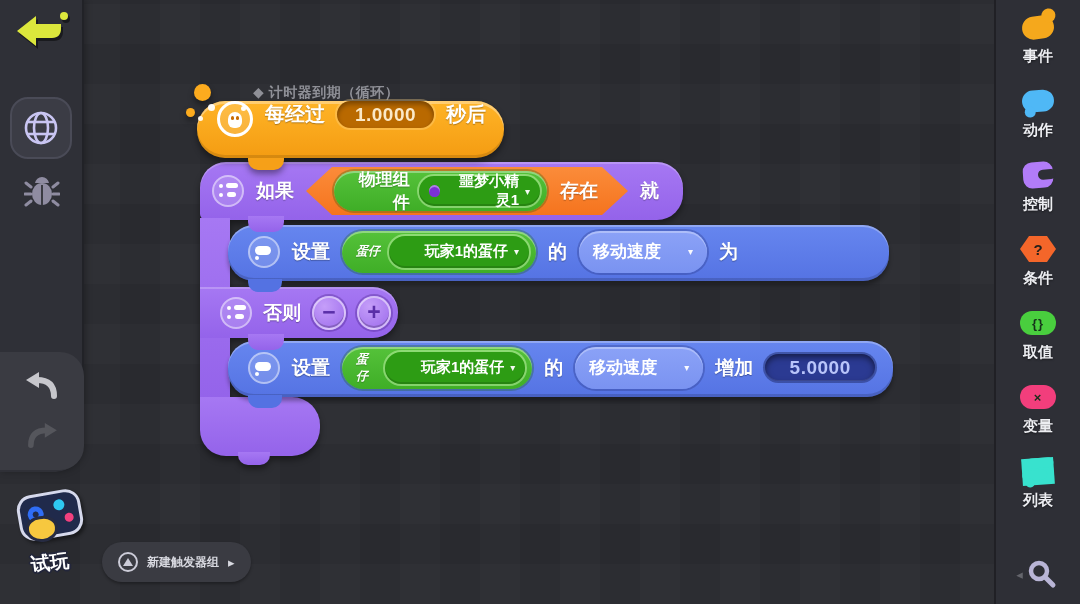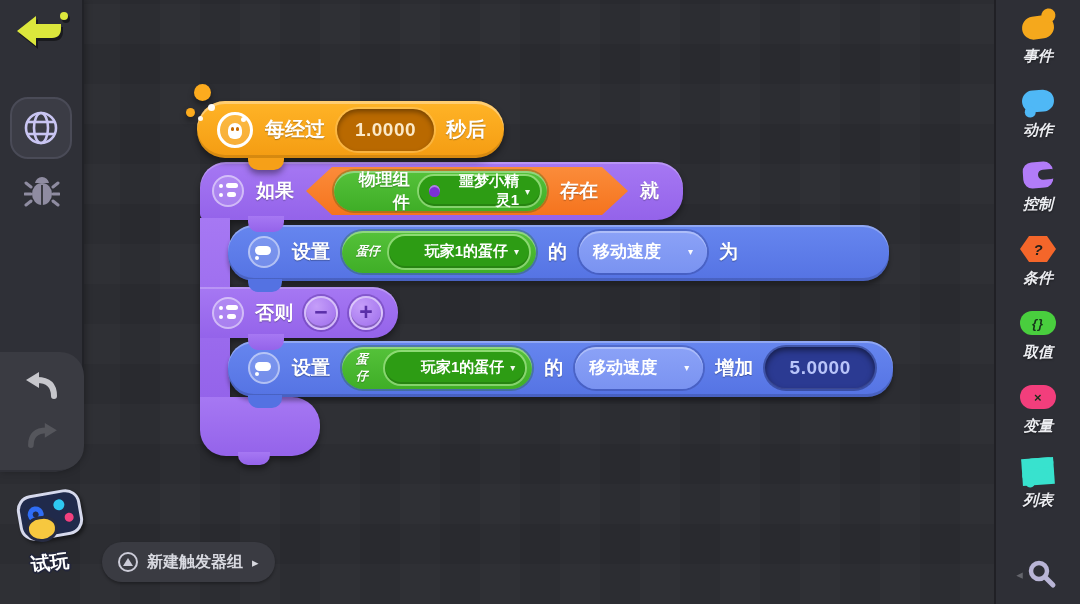--- a/index.html
+++ b/index.html
@@ -40,26 +40,26 @@
     transform:rotate(-7deg);
     text-shadow:-2px 0 0 #23263b,2px 0 0 #23263b,0 -2px 0 #23263b,0 2px 0 #23263b,
       -1px -1px 0 #23263b,1px 1px 0 #23263b,1px -1px 0 #23263b,-1px 1px 0 #23263b;}
 
   
   #trigger-pill{left:102px;top:542px;height:40px;padding:0 16px;border-radius:20px;background:#3a3b42;
     display:flex;align-items:center;gap:9px;box-shadow:0 2px 3px rgba(0,0,0,.3);}
   #trigger-pill .tg-icon{width:20px;height:20px;border:2px solid #ccccd8;border-radius:50%;position:relative;}
   #trigger-pill .tg-icon::after{content:"";position:absolute;left:3px;top:4px;width:0;height:0;
     border-left:5px solid transparent;border-right:5px solid transparent;border-bottom:8px solid #ccccd8;}
-  #trigger-pill .tg-label{font-size:16px;font-weight:700;color:#d8d9e0;}
+  #trigger-pill .tg-label{font-size:12px;font-weight:700;color:#d8d9e0;}
   #trigger-pill .tg-chev{font-size:13px;color:#d8d9e0;}
 
   
   #right-sb{right:0;top:0;width:86px;height:604px;background:#2e2f36;
-    border-left:2px solid rgba(0,0,0,.3);display:flex;flex-direction:column;align-items:center;padding-top:12px;font-style:italic;}
+    border-left:2px solid rgba(0,0,0,.3);display:flex;flex-direction:column;align-items:center;padding-top:12px;}
   .cat{width:100%;height:74px;display:flex;flex-direction:column;align-items:center;justify-content:flex-start;gap:5px;}
   .cat .cat-label{font-size:15px;font-weight:700;color:#edeef2;text-shadow:0 1px 2px rgba(0,0,0,.5);}
   .cat .ic{position:relative;width:38px;height:30px;display:flex;align-items:center;justify-content:center;}
   .ic-event{width:32px;height:23px;border-radius:12px;position:relative;transform:rotate(-8deg);}
   .ic-event::after{content:"";position:absolute;right:-3px;top:-6px;width:14px;height:14px;border-radius:50%;background:inherit;}
   .ic-action{width:32px;height:22px;border-radius:11px;position:relative;transform:rotate(-4deg);}
   .ic-action::after{content:"";position:absolute;left:2px;bottom:-5px;width:11px;height:11px;border-radius:50%;background:inherit;}
   .ic-control{width:30px;height:26px;border-radius:9px;position:relative;transform:rotate(-4deg);}
   .ic-control::after{content:"";position:absolute;right:-3px;top:8px;width:18px;height:10px;border-radius:6px;background:#2e2f36;}
   .ic-hex{width:36px;height:26px;display:flex;align-items:center;justify-content:center;
@@ -77,41 +77,41 @@
   
   .pgroup{inset:0;filter:drop-shadow(0 4px 3px rgba(0,0,0,.4));}
   .purple{background:linear-gradient(#a678f3,#9463ea);}
   .p-hl{box-shadow:inset 0 2px 0 rgba(255,255,255,.22);}
   .nub{position:absolute;border-radius:0 0 10px 10px;}
 
   #ev-group{inset:0;filter:drop-shadow(0 4px 3px rgba(0,0,0,.4));}
   #ev-block{left:197px;top:101px;width:307px;height:57px;border-radius:28px;
     background:linear-gradient(#ffb427,#f49c12);
     box-shadow:inset 0 3px 0 rgba(255,255,255,.35), inset 0 -3px 0 rgba(0,0,0,.12);
-    display:flex;align-items:center;padding:0 18px 0 20px;gap:12px;}
+    display:flex;padding:0 18px 0 20px;gap:12px;}
   .bubble{border-radius:50%;position:absolute;}
   #ev-nub{left:248px;top:155px;width:36px;height:15px;background:#f6a018;}
   .ev-ring{width:36px;height:36px;border:3px solid #fff;border-radius:50%;background:rgba(255,255,255,.14);
     position:relative;flex:none;}
   .ev-ring .ghost{position:absolute;left:8px;top:8px;width:14px;height:16px;background:#fff;border-radius:7px 7px 6px 6px;}
   .ev-ring .ghost::before,.ev-ring .ghost::after{content:"";position:absolute;top:4px;width:3px;height:4px;border-radius:2px;background:#c96b00;}
   .ev-ring .ghost::before{left:3px;} .ev-ring .ghost::after{right:3px;}
   .ev-ring .ant{position:absolute;right:4px;top:2px;width:5px;height:5px;border-radius:50%;background:#fff;}
   .lbl-20{font-size:20px;font-weight:800;}
   .lbl-19{font-size:19px;font-weight:800;}
-  .val-input{height:42px;border-radius:21px;display:flex;align-items:center;justify-content:center;
+  .val-input{height:27px;border-radius:21px;display:flex;align-items:center;justify-content:center;
     font-weight:800;font-size:19px;letter-spacing:.5px;}
   #ev-input{width:114px;background:#b96900;color:#fbe9c8;
     box-shadow:inset 0 3px 5px rgba(0,0,0,.35),0 0 0 2px rgba(255,214,140,.35);}
 
   #if-row{left:200px;top:162px;width:483px;height:58px;border-radius:26px 26px 26px 6px;
     display:flex;align-items:center;padding:0 16px 0 12px;gap:12px;}
   #spine{left:200px;top:218px;width:30px;height:182px;}
   #else-row{left:200px;top:287px;width:198px;height:51px;border-radius:0 25px 25px 0;
-    display:flex;align-items:center;padding:0 12px;gap:11px;}
+    display:flex;align-items:center;padding:0 20px;gap:11px;}
   #foot{left:200px;top:397px;width:120px;height:59px;border-radius:0 28px 28px 26px;}
   #foot-nub{left:238px;top:452px;width:32px;height:13px;}
   .pnub{width:36px;height:16px;}
   #pnub1{left:248px;top:216px;}
   #pnub2{left:248px;top:334px;}
 
   .ico-circle{width:32px;height:32px;border-radius:50%;border:2.5px solid rgba(255,255,255,.45);
     background:rgba(255,255,255,.16);position:relative;flex:none;}
   .ifico .d1,.ifico .d2{position:absolute;left:5px;width:4px;height:4px;border-radius:50%;background:#fff;}
   .ifico .d1{top:7px;} .ifico .d2{top:16px;}
@@ -158,20 +158,21 @@
     display:flex;align-items:center;justify-content:center;
     color:#5a2fa8;font-size:23px;font-weight:800;line-height:1;}
 
   #comment{left:253px;top:84px;font-size:14px;font-weight:700;color:#8f9097;letter-spacing:.5px;}
 </style>
 </head>
 <body>
 
 <div id="stage">
 
+  <div id="comment" class="abs">◆ 计时器到期（循环）</div>
 
   <div class="abs pgroup">
     <div id="if-row" class="abs purple p-hl">
       <div class="ico-circle ifico">
         <span class="d1"></span>
           <span class="d2"></span>
           <span class="r1"></span>
           <span class="r2"></span>
       </div>
       <span class="txt lbl-19">如果</span>

